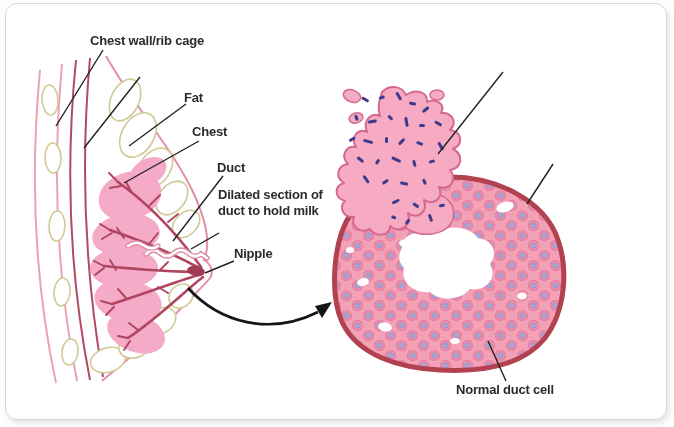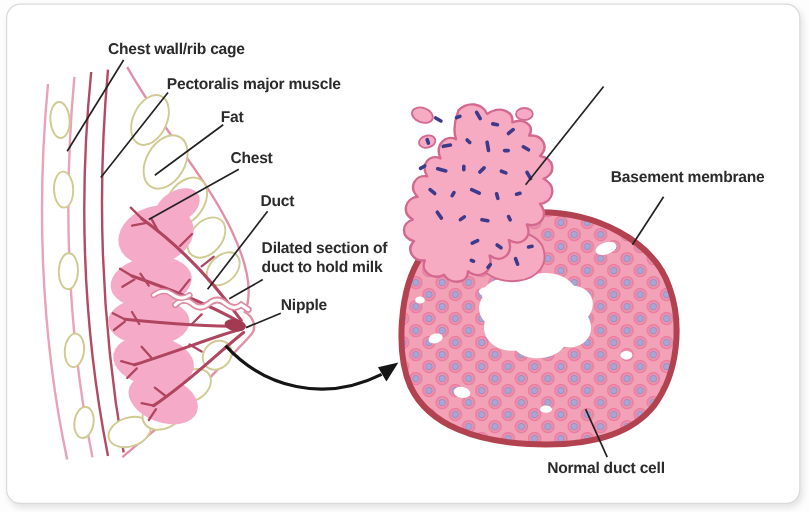--- a/index.html
+++ b/index.html
@@ -177,22 +177,20 @@
       <line x1="223" y1="176" x2="173" y2="241"></line>
       <line x1="219" y1="233" x2="191" y2="249"></line>
       <line x1="234" y1="261" x2="205" y2="273"></line>
       <line x1="503" y1="72" x2="438" y2="154"></line>
       <line x1="553" y1="164" x2="527" y2="204"></line>
       <line x1="506" y1="381" x2="488" y2="341"></line>
     </g>
   </svg>
 
   <div class="lbl" style="left:90px;top:33px;">Chest wall/rib cage</div>
-  <div class="lbl" style="left:139px;top:62px;">Pectoralis major muscle</div>
   <div class="lbl" style="left:184px;top:90px;">Fat</div>
   <div class="lbl" style="left:192px;top:124px;">Chest</div>
   <div class="lbl" style="left:217px;top:160px;">Duct</div>
-  <div class="lbl" style="left:218px;top:199px;">Dilated section of
+  <div class="lbl" style="left:218px;top:187px;">Dilated section of
 duct to hold milk</div>
   <div class="lbl" style="left:234px;top:246px;">Nipple</div>
-  <div class="lbl" style="left:509px;top:140px;">Basement membrane</div>
   <div class="lbl" style="left:456px;top:382px;text-align:center;">Normal duct cell</div>
 </div>
 
 </body></html>

